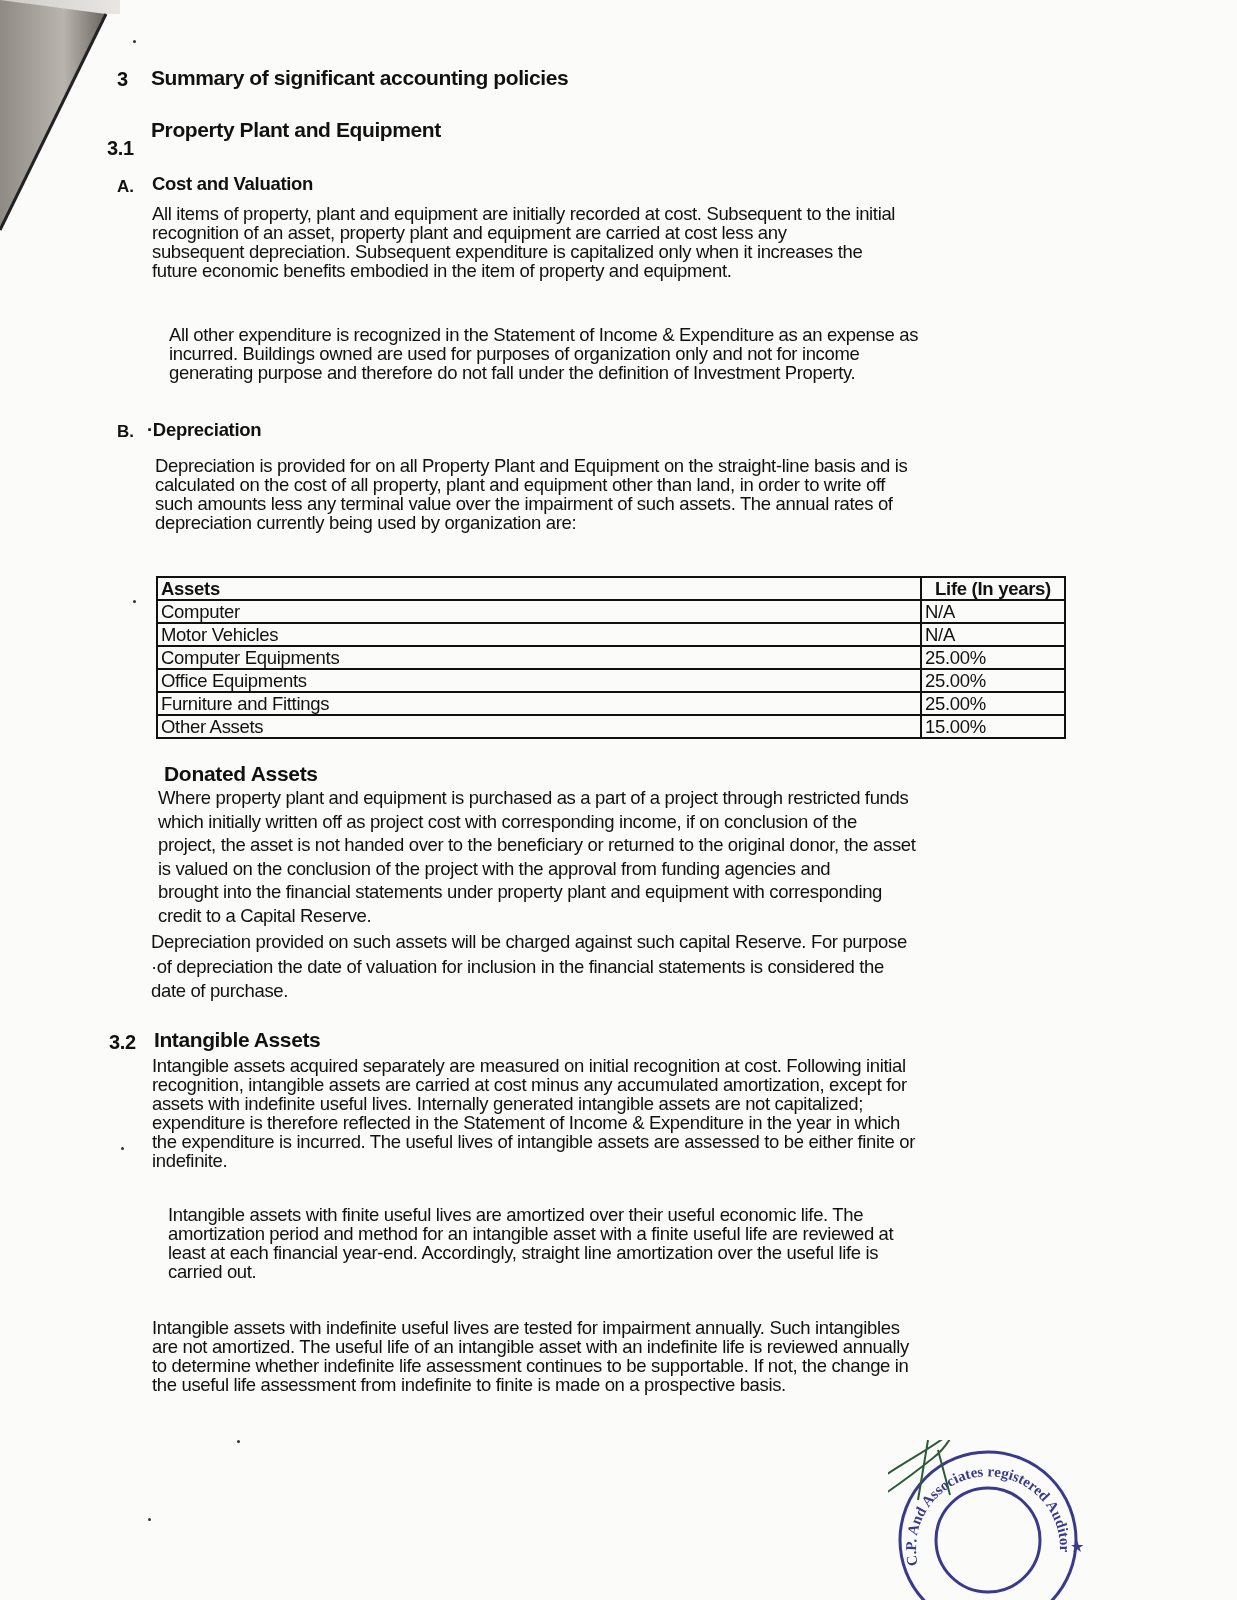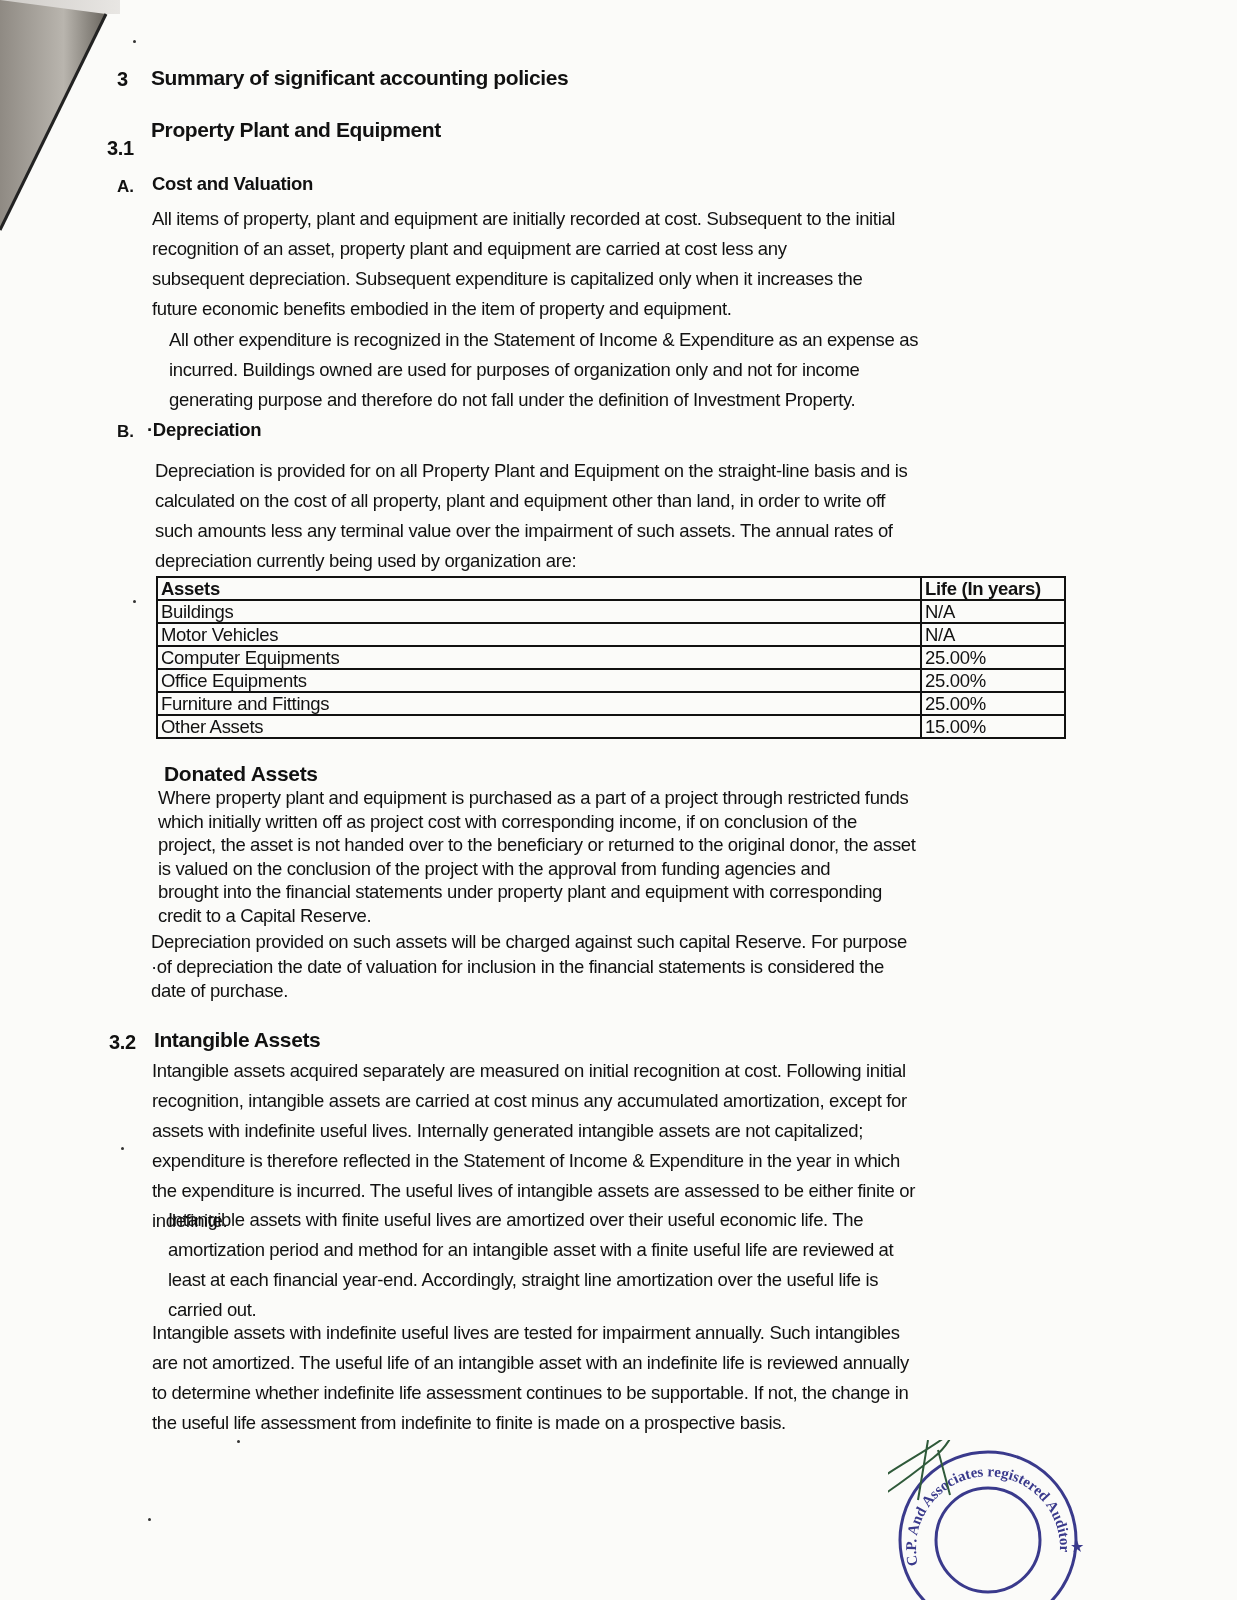--- a/index.html
+++ b/index.html
@@ -17,35 +17,35 @@
       position: absolute; left: 0; top: 0; width: 120px; height: 14px;
       background: linear-gradient(90deg,#cfccc8,#e8e6e3);
     }
     .content { position: absolute; left: 0; top: 0; width: 1237px; height: 1600px; }
     .abs { position: absolute; }
     .h-num { font-weight: bold; font-size: 20px; letter-spacing: -0.3px; }
     .h-title { font-weight: bold; font-size: 21px; letter-spacing: -0.4px; }
     .sub-label { font-size: 17px; font-weight: bold; }
     .sub-title { font-weight: bold; font-size: 18.5px; letter-spacing: -0.3px; }
     .para {
-      font-size: 18.5px; line-height: 30px; letter-spacing: -0.35px;
+      font-size: 18.5px; line-height: 19px; letter-spacing: -0.35px;
       margin: 0; white-space: pre-line;
     }
     .para.justify { text-align: justify; text-align-last: left; }
     table.dep {
       position: absolute; left: 156px; top: 576px; width: 910px;
       border-collapse: collapse; font-size: 18.5px; letter-spacing: -0.3px;
     }
     table.dep td, table.dep th {
       border: 2px solid #111; padding: 0 3px; height: 21px; line-height: 21px;
     }
     table.dep th { text-align: left; font-weight: bold; border-radius: 9px; }
     table.dep td.val { text-align: left; width: 136px; }
     table.dep td.val.na { text-align: left; }
-    table.dep th.val { width: 136px; }
+    table.dep th.val { width: 136px; text-align: center; }
     .speck { position: absolute; width: 3px; height: 3px; border-radius: 50%; background: #333; }
     .stamp {
       position: absolute; left: 888px; top: 1440px; width: 200px; height: 200px;
     }
   </style>
 </head>
 <body>
 
 <div class="top-strip"></div>
 <svg class="page-curl" viewBox="0 0 120 1600" preserveAspectRatio="none">
@@ -90,21 +90,21 @@
   <div class="speck" style="left:133px;top:600px"></div>
   <table class="dep">
     <thead>
       <tr>
         <th>Assets</th>
         <th class="val">Life (In years)</th>
       </tr>
     </thead>
     <tbody>
       <tr>
-        <td>Buildings</td>
+        <td>Computer</td>
         <td class="val na">N/A</td>
       </tr>
       <tr>
         <td>Motor Vehicles</td>
         <td class="val na">N/A</td>
       </tr>
       <tr>
         <td>Computer Equipments</td>
         <td class="val">25.00%</td>
       </tr>

